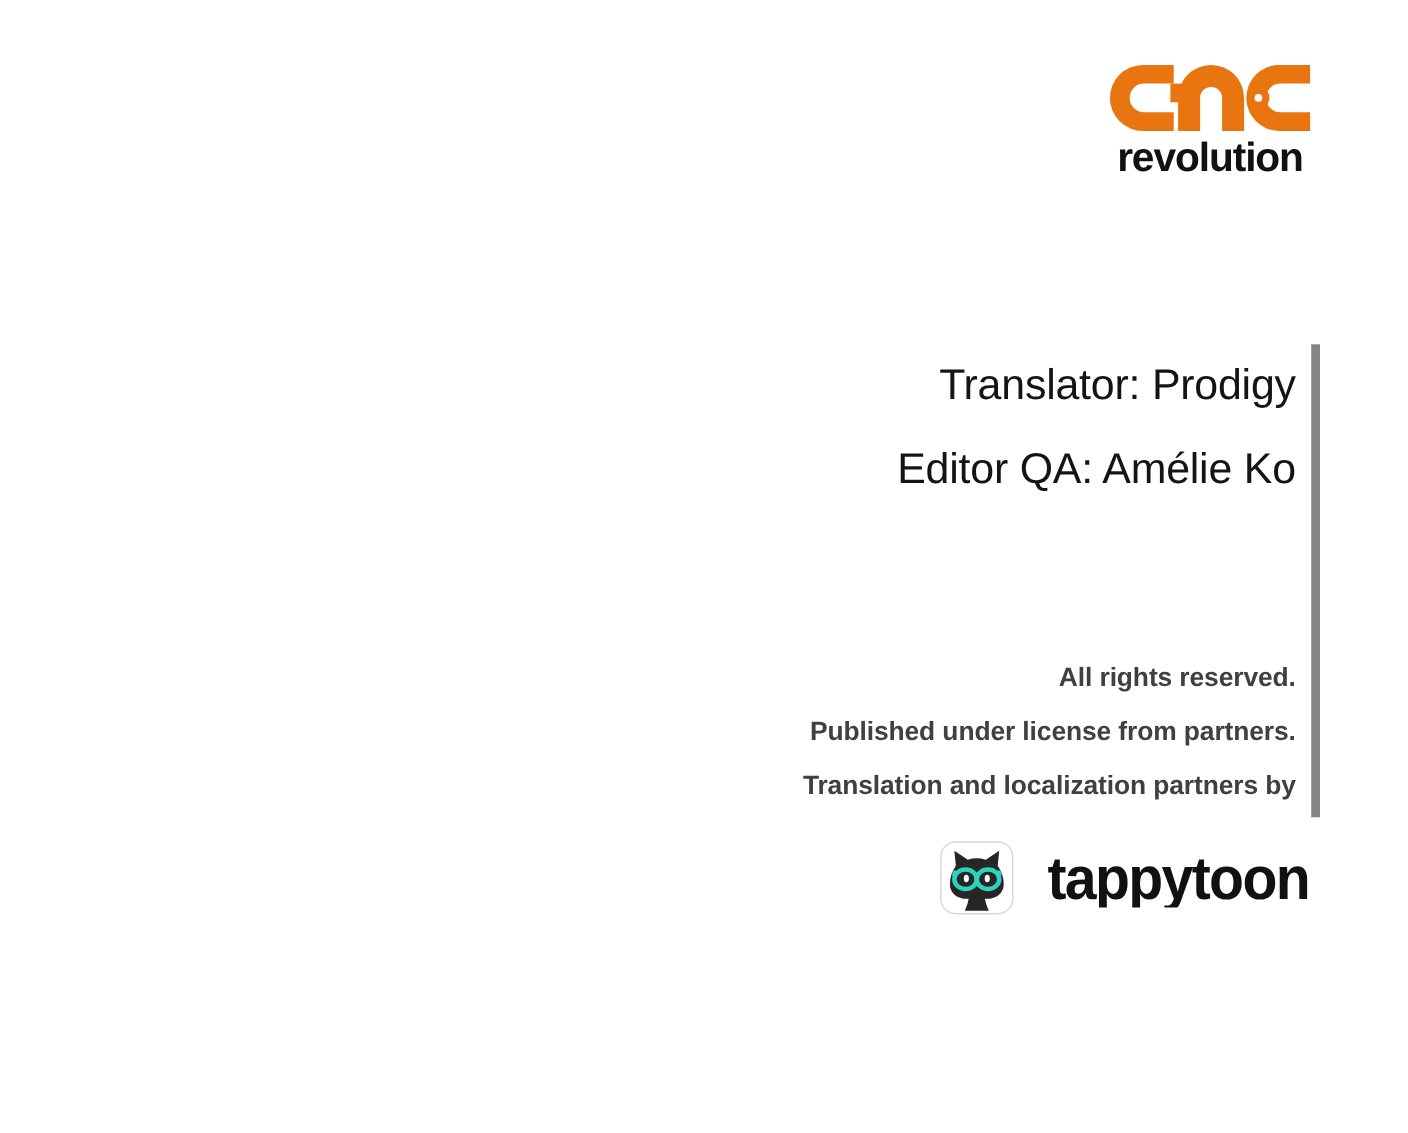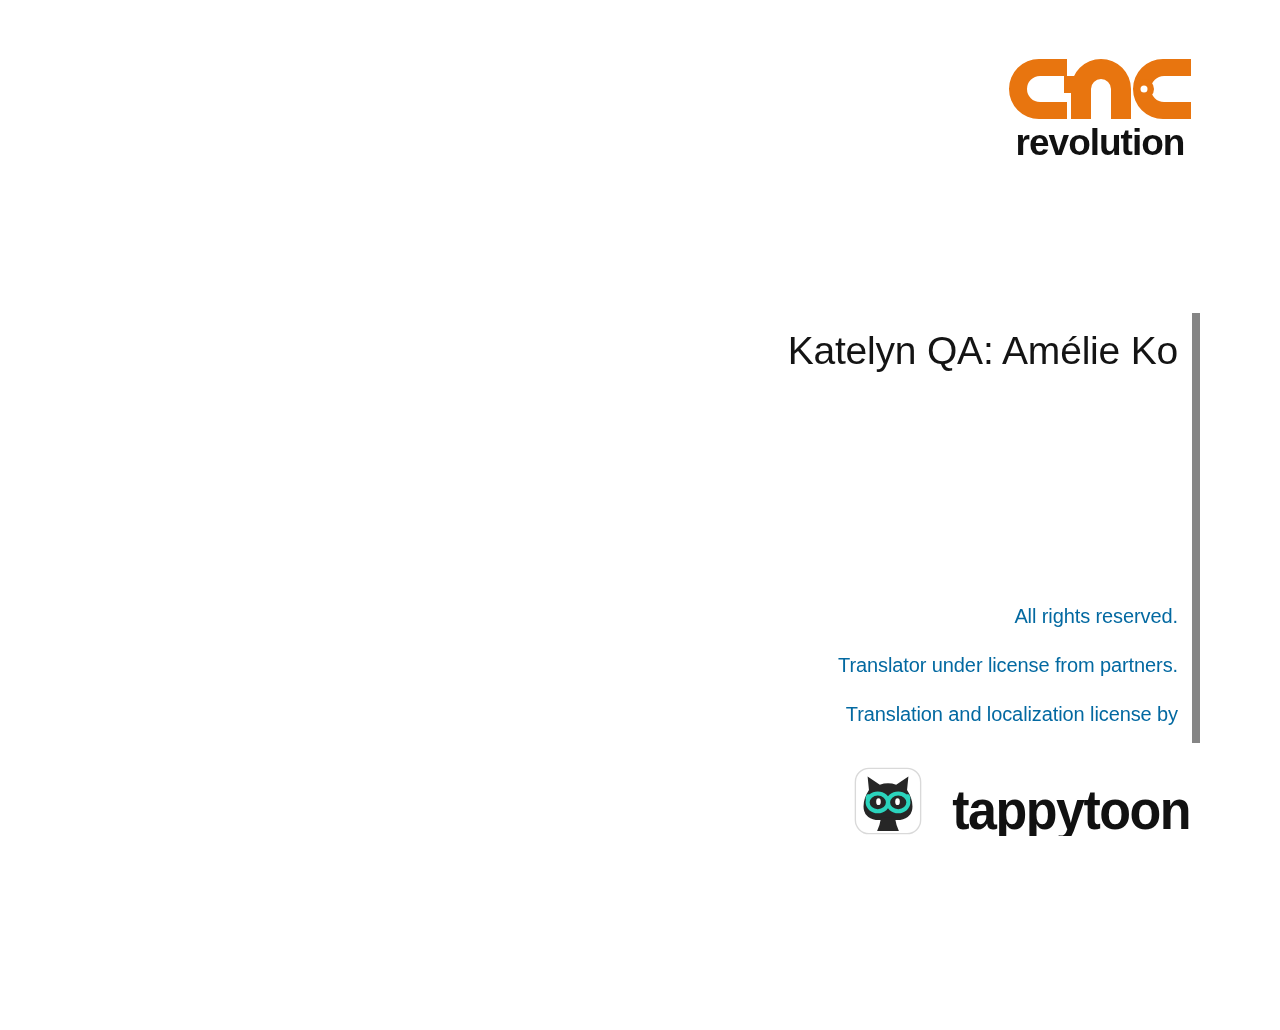--- a/index.html
+++ b/index.html
@@ -66,36 +66,36 @@
 
   
   .legal {
     position: absolute;
     right: 102px;
     top: 592px;
     width: 860px;
     text-align: right;
   }
   .legal .line {
-    font-size: 20px;
-    font-weight: 400;
+    font-size: 24px;
+    font-weight: 700;
     line-height: 49px;
     letter-spacing: -0.1px;
-    color: #0369a1;
+    color: #404040;
     white-space: nowrap;
   }
 
   
   .tappytoon {
     position: absolute;
     right: 90px;
     top: 760px;
     height: 76px;
     display: flex;
-    align-items: flex-end;
+    align-items: center;
     justify-content: flex-end;
     gap: 18px;
   }
   .tt-badge {
     width: 68px;
     height: 70px;
     flex: 0 0 auto;
     display: block;
   }
   .tt-word {
@@ -126,27 +126,28 @@
 
   <svg class="cnc-word" viewBox="0 0 368 84">
     <text x="184" y="66" text-anchor="middle" font-family="'Liberation Sans', sans-serif" font-size="74" font-weight="700" letter-spacing="-2" fill="#111111">revolution</text>
   </svg>
 
 </div>
 
 <div class="vrule"></div>
 
 <div class="credits">
-  <div class="line">Katelyn QA: Amélie Ko</div>
+  <div class="line">Translator: Prodigy</div>
+  <div class="line">Editor QA: Amélie Ko</div>
 </div>
 
 <div class="legal">
   <div class="line">All rights reserved.</div>
-  <div class="line">Translator under license from partners.</div>
-  <div class="line">Translation and localization license by</div>
+  <div class="line">Published under license from partners.</div>
+  <div class="line">Translation and localization partners by</div>
 </div>
 
 <div class="tappytoon">
 
   <svg class="tt-badge" viewBox="0 0 100 100" aria-hidden="true">
     <rect x="2" y="2" width="96" height="96" rx="20" ry="20" fill="#ffffff" stroke="#d9d9d9" stroke-width="2"></rect>
 
     <path d="M22 34 L20 14 L38 26 Q50 22 62 26 L80 14 L78 34
              Q86 46 86 58 Q86 74 68 78 L32 78 Q14 74 14 58 Q14 46 22 34 Z" fill="#262626"></path>
 

